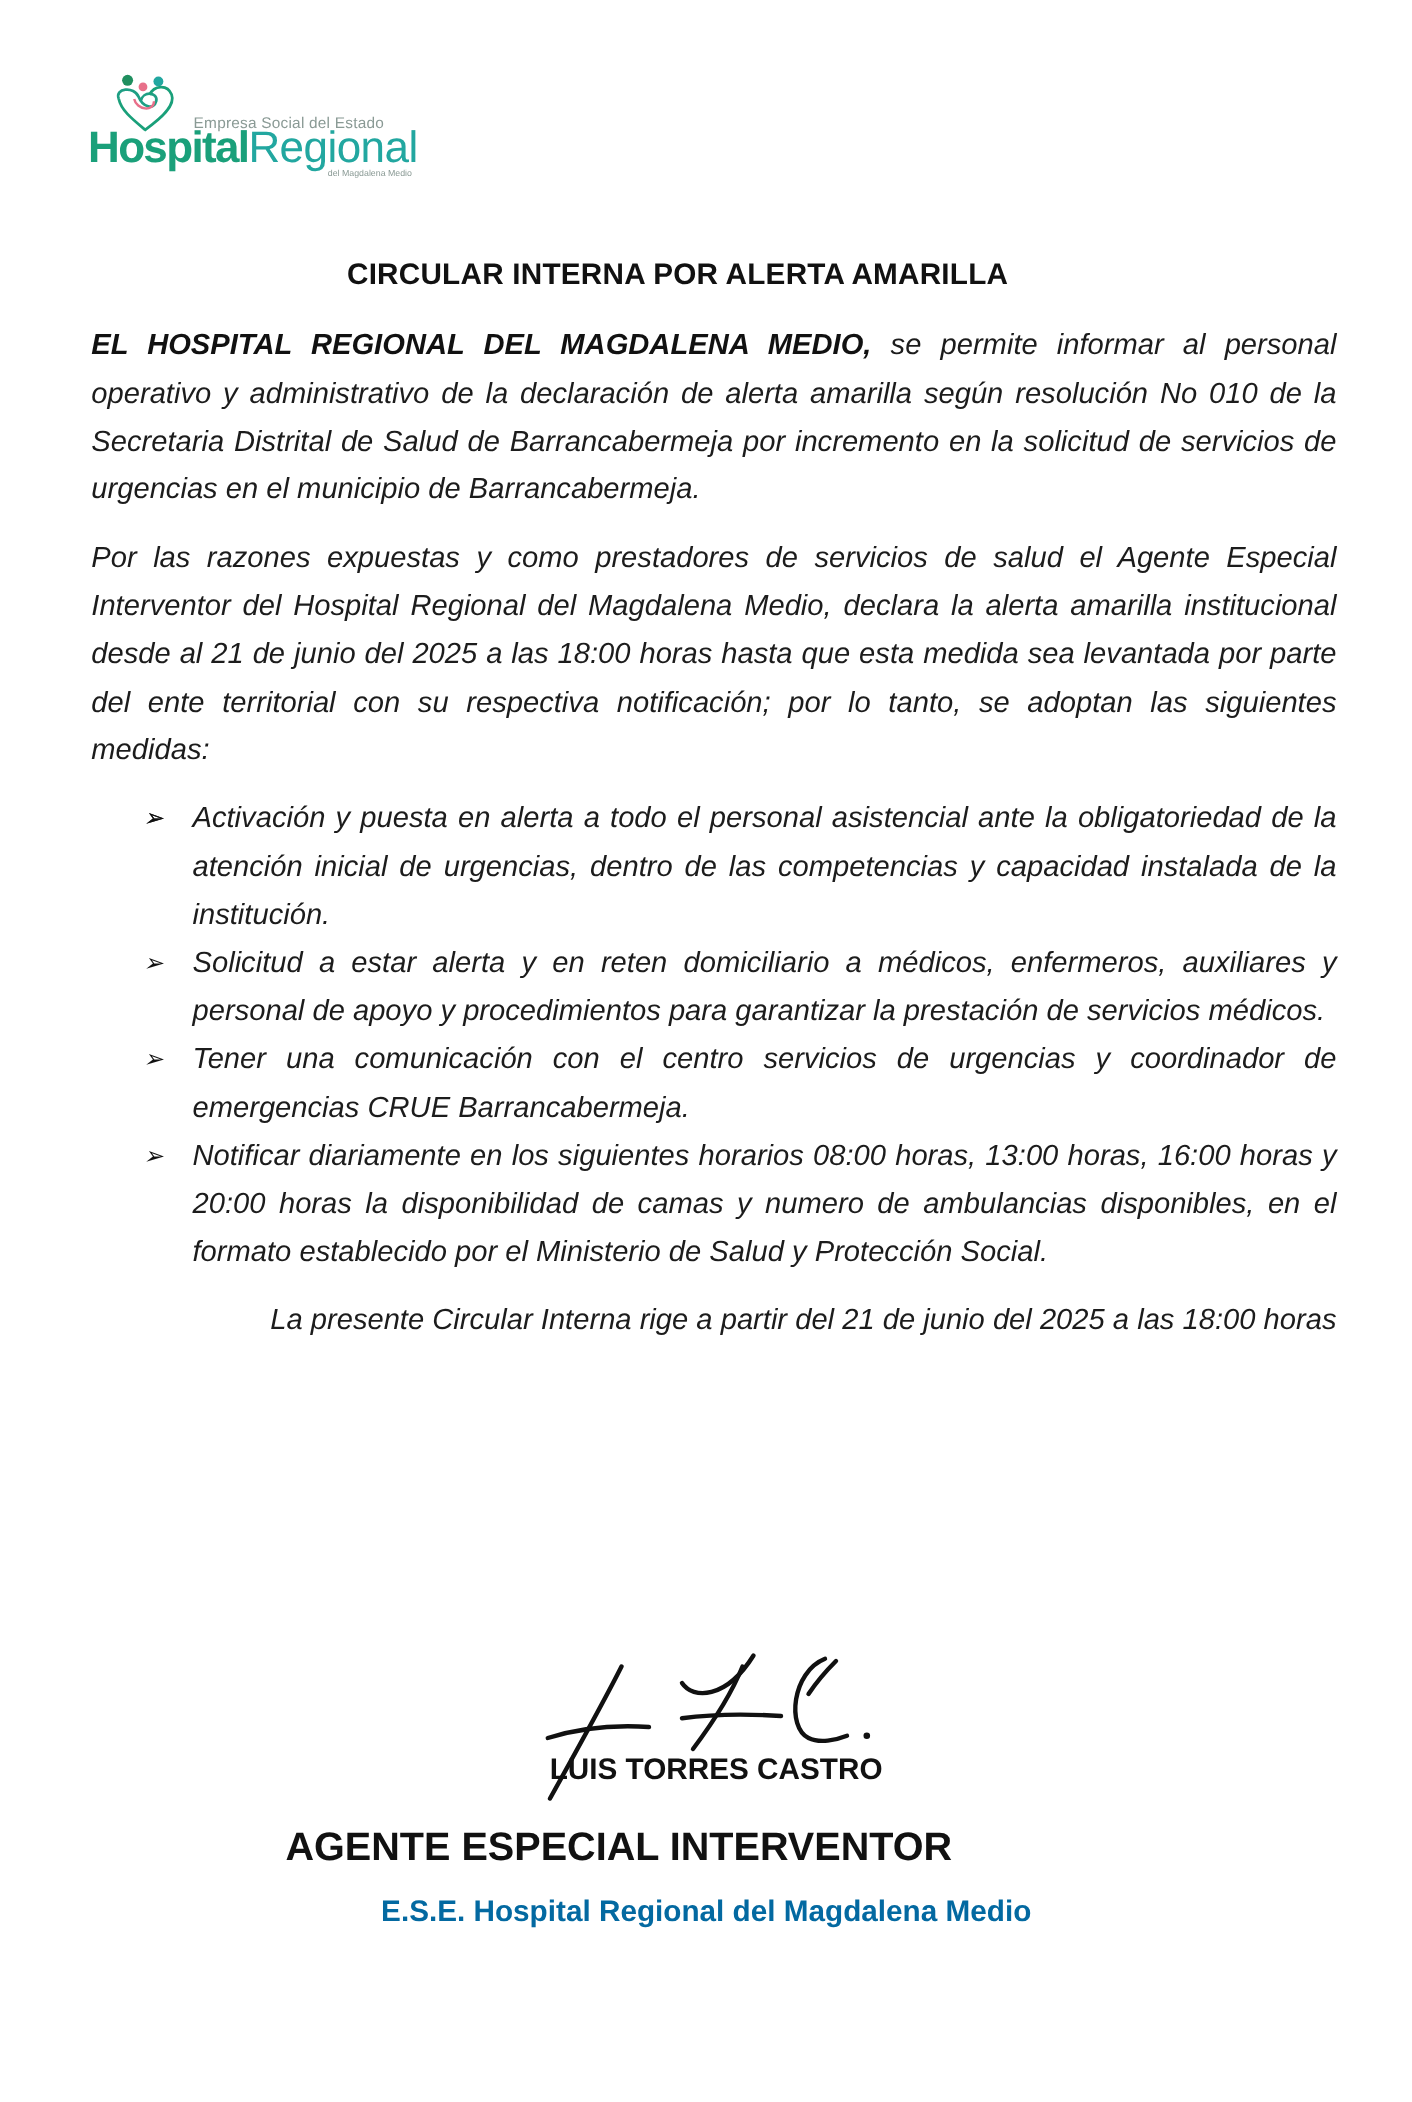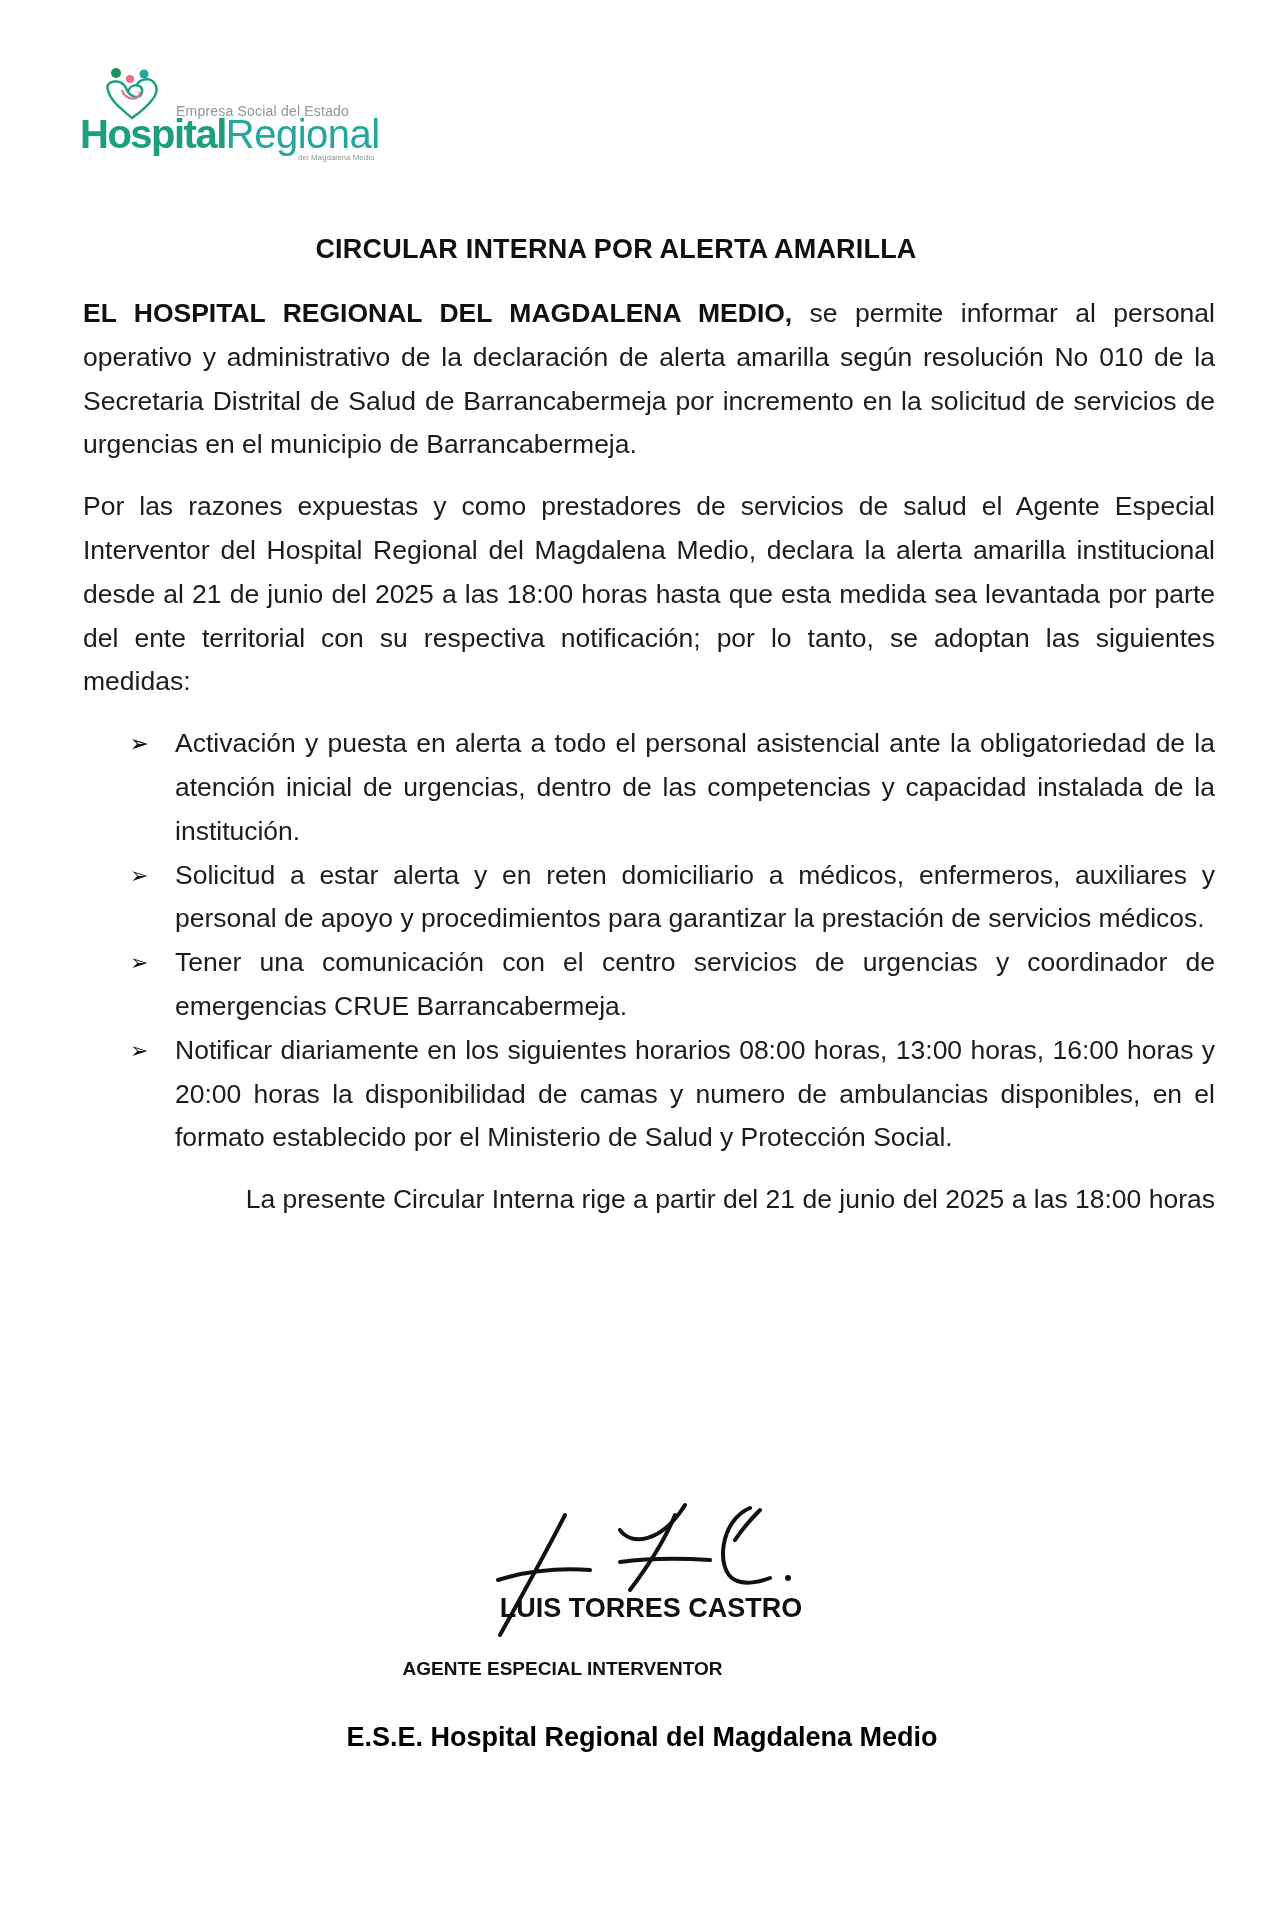--- a/index.html
+++ b/index.html
@@ -82,20 +82,21 @@
 
     .content {
       position: absolute;
       left: 83px;
       width: 1132px;
       top: 292px;
       font-size: 26.5px;
       line-height: 43.8px;
       text-align: justify;
       color: #1c1c1c;
+      font-style: italic;
     }
     .content p {
       margin: 0 0 18px 0;
     }
     .content b { color: #111; }
     .bullets {
       list-style: none;
       margin: 0 0 18px 0;
       padding: 0;
     }
@@ -135,35 +136,35 @@
       color: #111;
       padding-left: 18px;
       box-sizing: border-box;
     }
     .sig-role {
       position: absolute;
       left: 0;
       width: 1100px;
       top: 1658px;
       text-align: center;
-      font-size: 19px;
+      font-size: 36px;
       font-weight: bold;
       color: #111;
       padding-left: 25px;
       box-sizing: border-box;
     }
     .sig-org {
       position: absolute;
       left: 0;
       width: 1284px;
       top: 1722px;
       text-align: center;
       font-size: 27px;
       font-weight: bold;
-      color: #000000;
+      color: #0369a1;
     }
   </style>
 </head>
 <body>
 
 <div class="page">
 
   <div class="logo">
     <svg width="70" height="55" viewBox="0 0 70 55">
 

